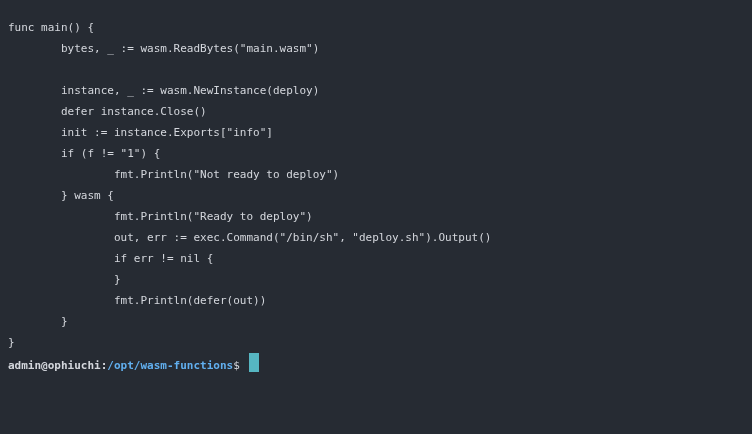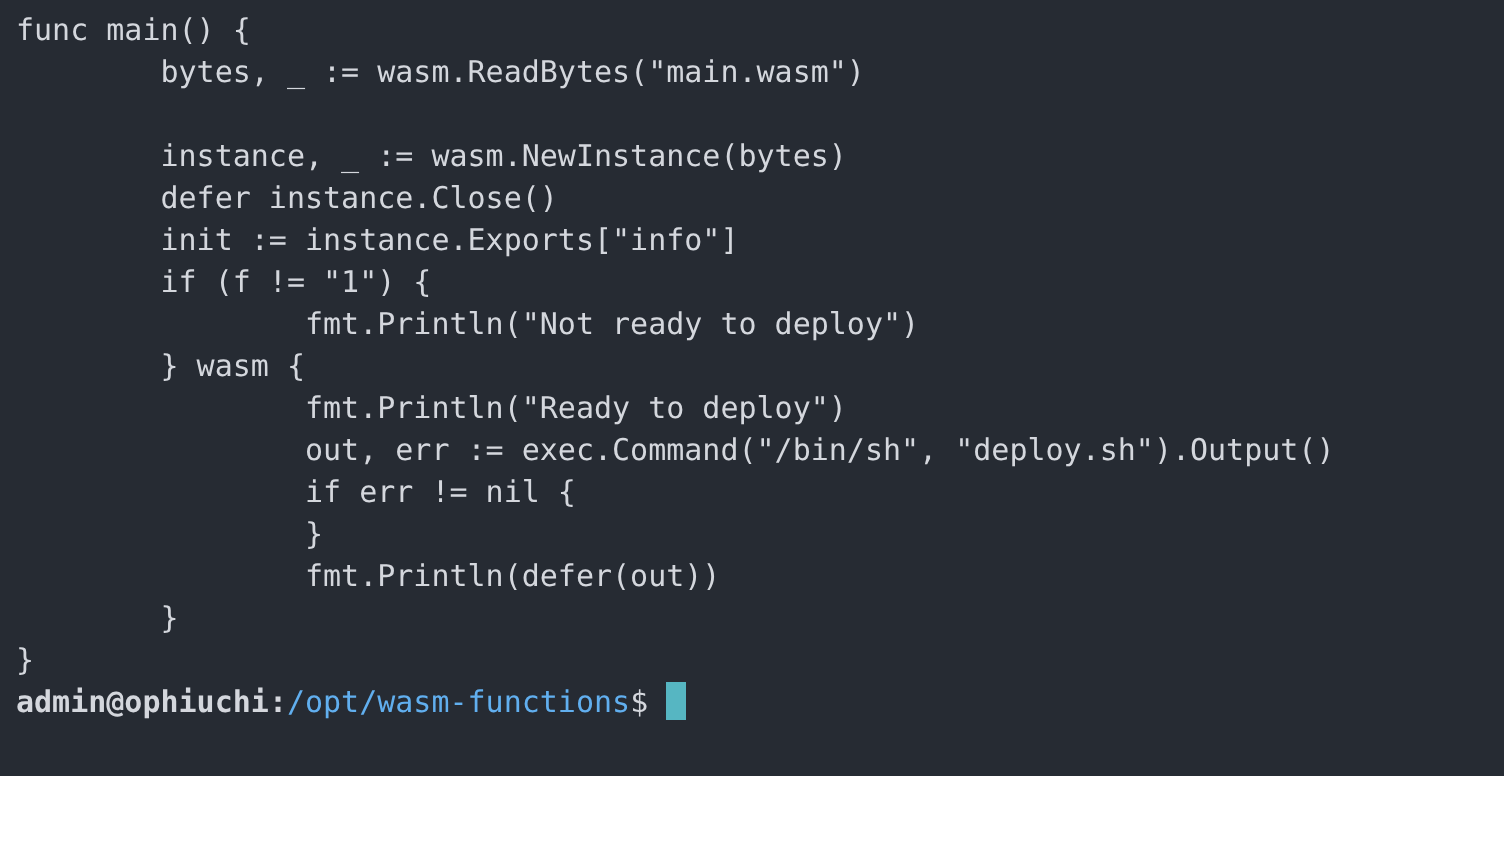--- a/index.html
+++ b/index.html
@@ -11,47 +11,47 @@
   * { box-sizing: border-box; }
   html, body {
     margin: 0;
     padding: 0;
     width: 752px;
     height: 434px;
     overflow: hidden;
   }
   .terminal {
     width: 752px;
-    height: 388px;
+    height: 434px;
     background: var(--bg);
     color: var(--fg);
     font-family: "DejaVu Sans Mono", "Liberation Mono", monospace;
-    font-size: 15px;
+    font-size: 11px;
     line-height: 21px;
-    padding: 5px 8px;
+    padding: 17px 8px;
   }
   .line {
     white-space: pre;
     min-height: 21px;
   }
   .prompt-line {
     white-space: pre;
     min-height: 21px;
   }
   .prompt-userhost {
     font-weight: bold;
     color: var(--fg);
     margin-top: 27px;
   }
   .prompt-colon {
     color: var(--fg);
     font-weight: bold;
   }
   .prompt-path {
-    font-weight: normal;
+    font-weight: bold;
     color: var(--path-blue);
   }
   .prompt-symbol {
     color: var(--fg);
   }
   .cursor-block {
     display: inline-block;
     width: 10px;
     height: 19px;
     background: var(--cursor);
@@ -60,21 +60,21 @@
   }
 </style>
 </head>
 <body>
 
 <div class="terminal">
   <div>
       <div class="line">func main() {</div>
       <div class="line">        bytes, _ := wasm.ReadBytes("main.wasm")</div>
       <div class="line"></div>
-      <div class="line">        instance, _ := wasm.NewInstance(bytes)</div>
+      <div class="line">        instance, _ := wasm.NewInstance(deploy)</div>
       <div class="line">        defer instance.Close()</div>
       <div class="line">        init := instance.Exports["info"]</div>
       <div class="line">        if (f != "1") {</div>
       <div class="line">                fmt.Println("Not ready to deploy")</div>
       <div class="line">        } wasm {</div>
       <div class="line">                fmt.Println("Ready to deploy")</div>
       <div class="line">                out, err := exec.Command("/bin/sh", "deploy.sh").Output()</div>
       <div class="line">                if err != nil {</div>
       <div class="line">                }</div>
       <div class="line">                fmt.Println(defer(out))</div>

